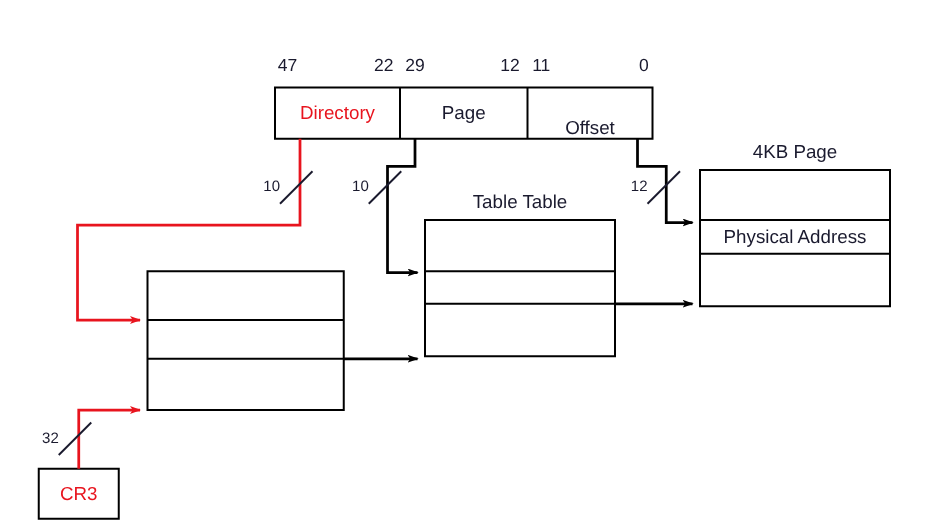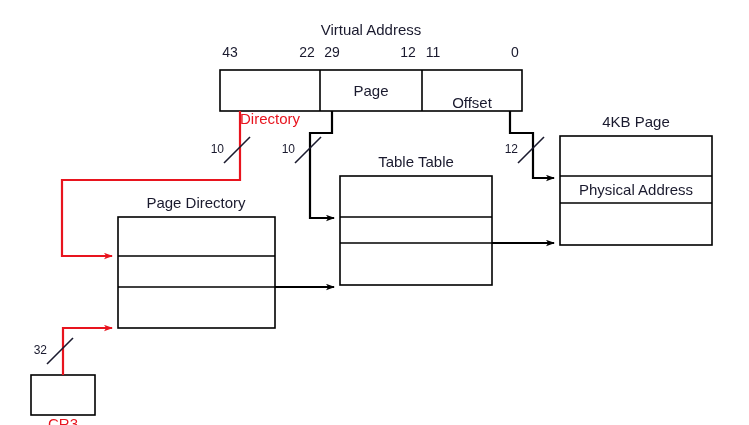--- a/index.html
+++ b/index.html
@@ -34,21 +34,21 @@
     text-align: center;
   }
   .bit-lbl {
     font-size: 14px;
     text-align: center;
   }
   .cell-lbl {
     font-size: 15px;
     text-align: center;
   }
-  .red-txt { color: #e8141e; margin-top: 28px; }
+  .red-txt { color: #e8141e; }
   .width-lbl {
     font-size: 12px;
     text-align: right;
   }
   .centerx { transform: translateX(-50%); }
 </style>
 </head>
 <body>
 
 <div id="diagram-root">
@@ -113,39 +113,37 @@
 
     <g>
       <path d="M275,287 L334,287" fill="none" stroke="#000000" stroke-width="2.2" marker-end="url(#arrow-black)"></path>
     </g>
 
     <g>
       <path d="M492,243 L554,243" fill="none" stroke="#000000" stroke-width="2.2" marker-end="url(#arrow-black)"></path>
     </g>
   </svg>
 
-  <div class="lbl title-lbl centerx" style="left:371px; top:22px;">Virtual Address</div>
 
-  <div class="lbl bit-lbl centerx" style="left:230px; top:45px;">43</div>
+  <div class="lbl bit-lbl centerx" style="left:230px; top:45px;">47</div>
   <div class="lbl bit-lbl centerx" style="left:307px; top:45px;">22</div>
   <div class="lbl bit-lbl centerx" style="left:332px; top:45px;">29</div>
   <div class="lbl bit-lbl centerx" style="left:408px; top:45px;">12</div>
   <div class="lbl bit-lbl centerx" style="left:433px; top:45px;">11</div>
   <div class="lbl bit-lbl centerx" style="left:515px; top:45px;">0</div>
 
   <div class="lbl cell-lbl centerx red-txt" style="left:270px; top:83px;">Directory</div>
   <div class="lbl cell-lbl centerx" style="left:371px; top:83px;">Page</div>
   <div class="lbl cell-lbl centerx" style="left:472px; top:95px;">Offset</div>
 
   <div class="lbl width-lbl" style="left:196px; top:143px; width:28px;">10</div>
   <div class="lbl width-lbl" style="left:267px; top:143px; width:28px;">10</div>
   <div class="lbl width-lbl" style="left:490px; top:143px; width:28px;">12</div>
   <div class="lbl width-lbl" style="left:19px; top:344px; width:28px;">32</div>
 
-  <div class="lbl title-lbl centerx" style="left:196px; top:195px;">Page Directory</div>
 
   <div class="lbl title-lbl centerx" style="left:416px; top:154px;">Table Table</div>
 
   <div class="lbl title-lbl centerx" style="left:636px; top:114px;">4KB Page</div>
   <div class="lbl cell-lbl centerx" style="left:636px; top:182px;">Physical Address</div>
 
   <div class="lbl cell-lbl centerx red-txt" style="left:63px; top:388px;">CR3</div>
 
 </div>
 

